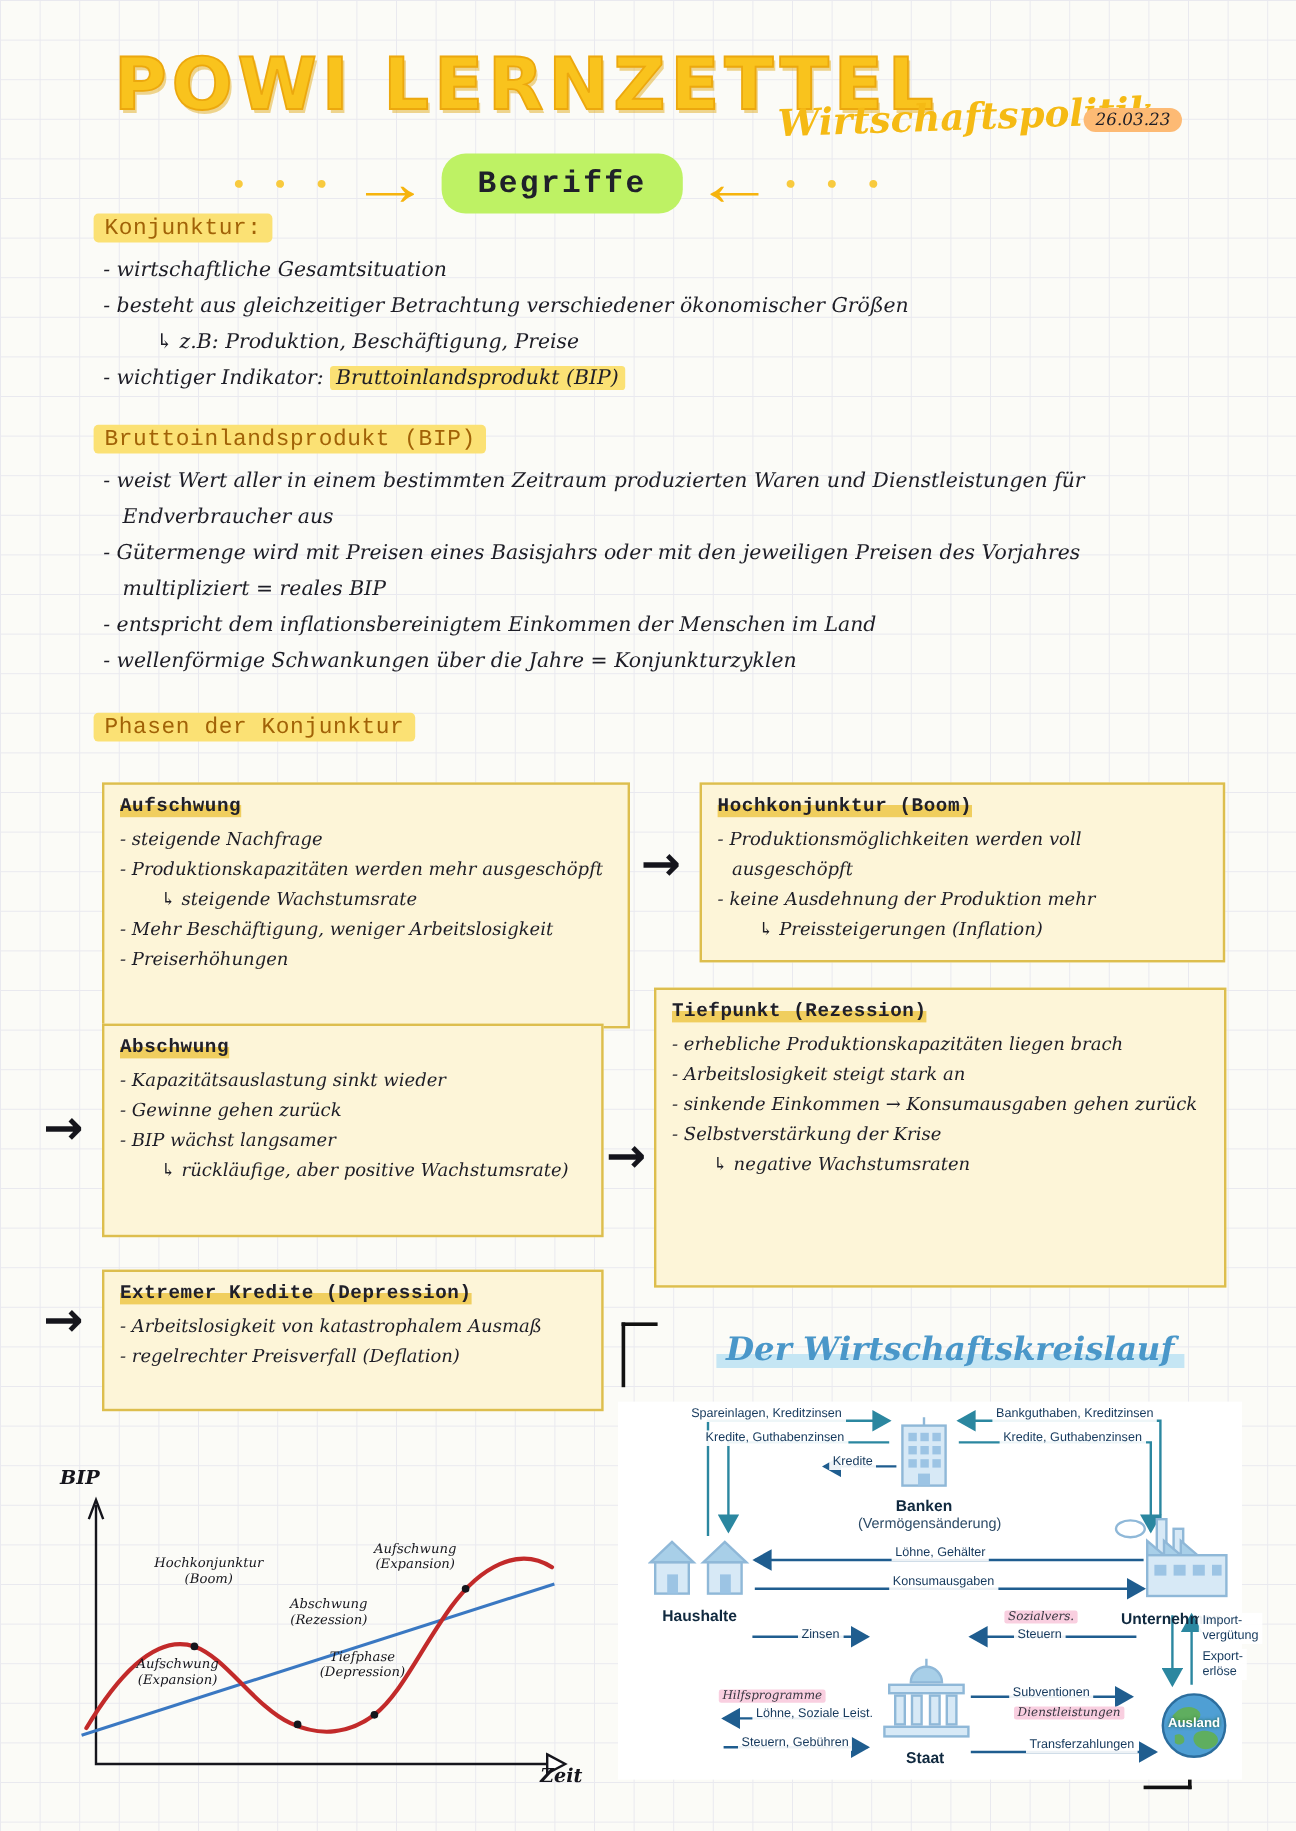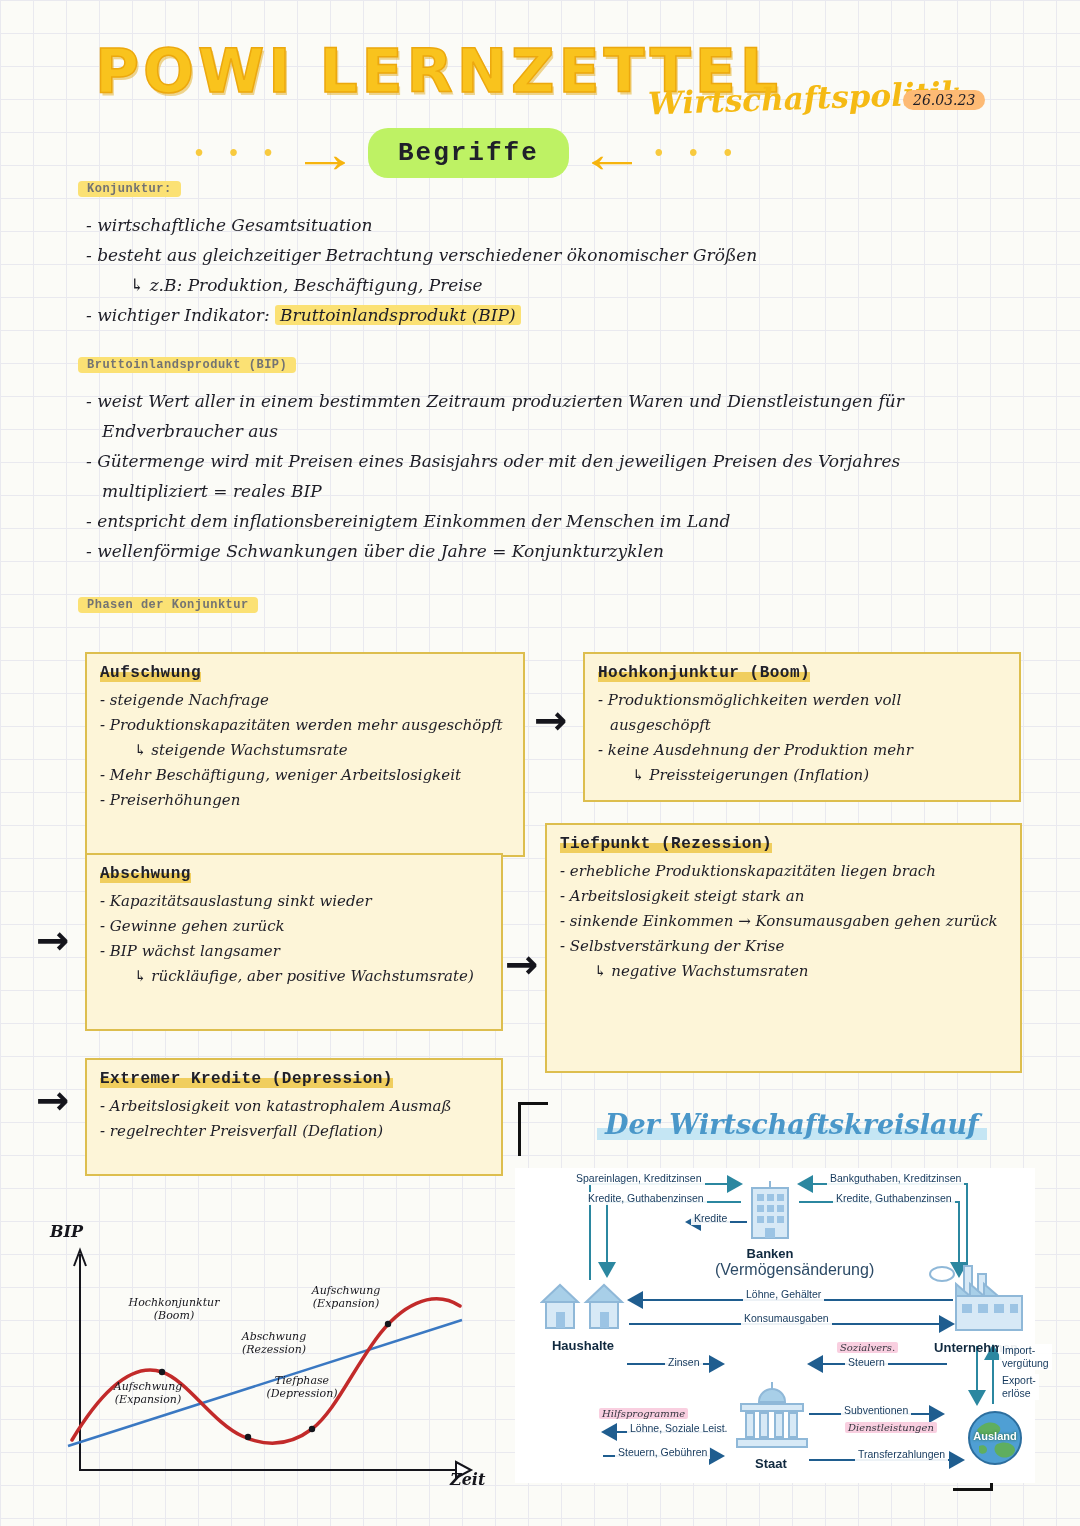--- a/index.html
+++ b/index.html
@@ -43,22 +43,22 @@
   .big-arrow { color: #f6b40e; font-size: 54px; font-weight: bold; line-height: 1; transform: scaleX(1.25); }
   #topic-pill {
     background: #bef264; border-radius: 20px; padding: 10px 30px;
     font-family: "Liberation Mono", monospace; font-size: 26px; font-weight: bold;
     letter-spacing: 2px; color: #20202a;
   }
 
   
   .h-highlight {
     display: inline-block; background: #fbe174; border-radius: 4px; padding: 1px 9px;
-    font-family: "Liberation Mono", monospace; font-weight: bold; font-size: 12px;
-    letter-spacing: .5px; color: #737373;
+    font-family: "Liberation Mono", monospace; font-weight: normal; font-size: 19px;
+    letter-spacing: .5px; color: #a16207;
   }
   .note-block { width: 890px; }
   .note-line { font-size: 17px; line-height: 30px; padding-left: 16px; text-indent: -16px; }
   .note-line.sub { padding-left: 44px; text-indent: 0; }
   .inline-hl { background: #fbe174; border-radius: 3px; padding: 0 5px; }
 
   
   .phase-box {
     position: absolute; background: #fdf5d8; border: 2px solid #ddbe4e; padding: 9px 13px;
   }
@@ -101,21 +101,21 @@
   .flowlbl {
     position: absolute; font-size: 10.5px; color: #14385c; white-space: pre-line;
     background: rgba(255,255,255,.92); padding: 0 3px; line-height: 13px;
   }
   .pinklbl {
     position: absolute; font-size: 10px; font-family: "DejaVu Serif", serif; font-style: italic;
     background: #f9cfe0; border-radius: 2px; padding: 0 3px; color: #35353f; white-space: nowrap;
   }
   .node { position: absolute; text-align: center; }
   .node-label { font-weight: bold; font-size: 13px; color: #10293f; margin-top: 2px; }
-  .node-sub { font-size: 16px; color: #2c4a66; }
+  .node-sub { font-size: 12px; color: #2c4a66; }
   #ausland-label {
     position: absolute; left: 0; top: 20px; width: 56px; text-align: center;
     font-weight: bold; font-size: 11px; color: #ffffff; text-shadow: 0 0 3px #1a5c2e;
   }
 </style>
 </head>
 <body>
 
 <div class="abs" id="page-title">POWI LERNZETTEL</div>
 <div class="abs hand" id="page-subject">Wirtschaftspolitik</div>

